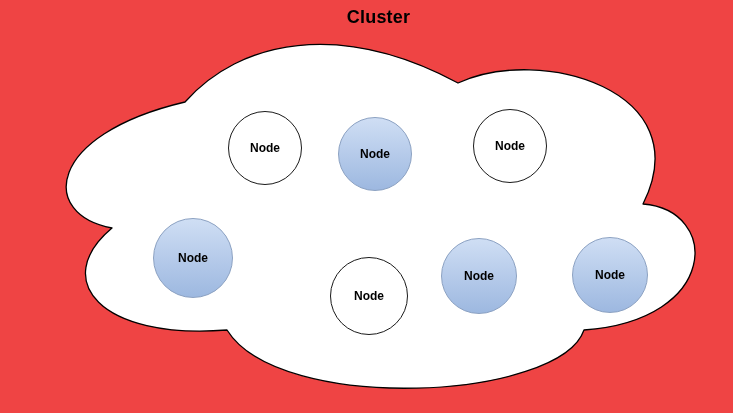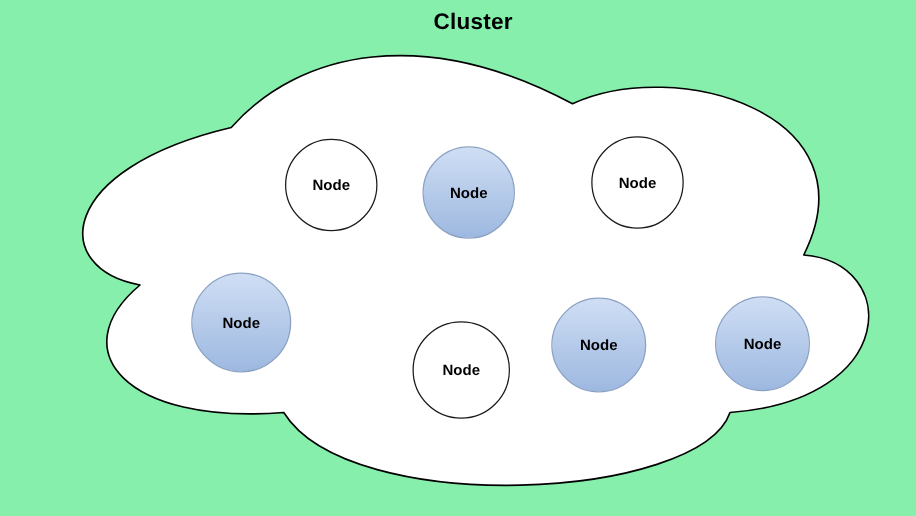--- a/index.html
+++ b/index.html
@@ -5,21 +5,21 @@
   html, body {
     margin: 0;
     padding: 0;
     background: #ffffff;
     font-family: "Liberation Sans", sans-serif;
   }
   .canvas {
     position: relative;
     width: 733px;
     height: 413px;
-    background: #86efac;
+    background: #ef4444;
     overflow: hidden;
   }
   .diagram-title {
     position: absolute;
     top: 7px;
     left: 0;
     width: 100%;
     text-align: center;
     transform: translateX(12px);
     font-size: 18px;

